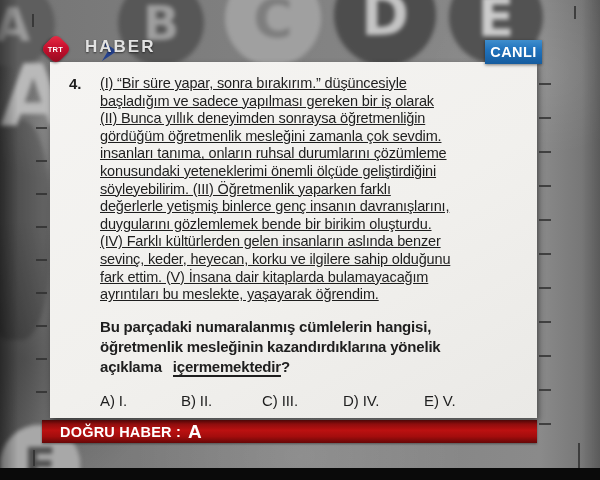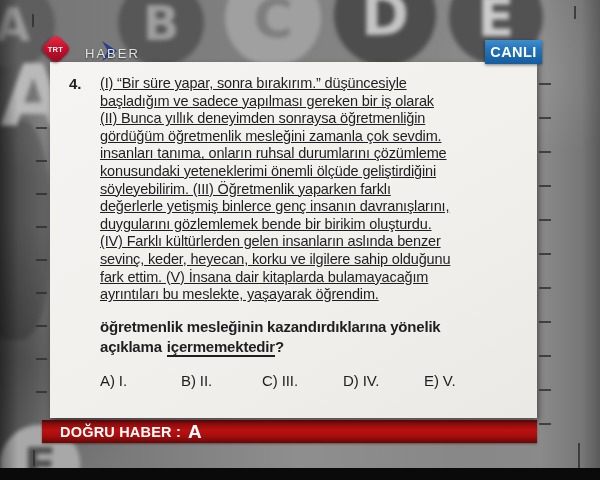--- a/index.html
+++ b/index.html
@@ -32,21 +32,21 @@
     background:linear-gradient(150deg,#f5f4f2 0%,#f1f0ed 55%,#eae9e6 100%);
     box-shadow:2px 3px 6px rgba(0,0,0,.45);
     color:#1e1e1e;
   }
   .q-row{display:flex;padding:13px 8px 0 19px;}
   .q-num{width:31px;font-weight:bold;font-size:15px;flex:none;}
   .q-body{font-size:14.5px;}
   .p-line{line-height:17.6px;white-space:nowrap;letter-spacing:-0.15px;text-decoration:underline;}
   .stem{margin-top:13px;font-weight:bold;font-size:15px;}
   .stem-line{line-height:20px;white-space:nowrap;letter-spacing:-0.2px;}
-  .stem-prefix{margin-right:5px;}
+  .stem-prefix{margin-right:11px;}
   .stem-underline{border-bottom:2px solid #1e1e1e;padding-bottom:0px;}
   .options{margin-top:15px;display:flex;font-size:15px;letter-spacing:-0.1px;}
   .options .opt{width:81px;white-space:nowrap;flex:none;}
   
   .answer-bar{
     position:absolute;left:42px;top:420px;width:495px;height:23px;z-index:6;
     background:linear-gradient(180deg,#4c0707 0%,#8e0d0d 18%,#bb1111 45%,#a30d0d 72%,#660707 100%);
     display:flex;align-items:center;padding-left:18px;box-sizing:border-box;
     color:#fff;box-shadow:0 1px 2px rgba(0,0,0,.4);
   }
@@ -54,21 +54,21 @@
   .answer-value{font-weight:bold;font-size:19px;margin-left:7px;line-height:1;}
   
   .logo{position:absolute;left:43px;top:36px;height:30px;z-index:7;}
   .chevron{position:absolute;left:57px;top:5px;}
   .trt-mark{position:absolute;left:2px;top:2px;width:22px;height:22px;
     background:linear-gradient(135deg,#ec3048 0%,#c8102e 45%,#8f0a1e 100%);
     border-radius:6px;transform:rotate(45deg);
     box-shadow:0 1px 3px rgba(0,0,0,.55);
     display:flex;align-items:center;justify-content:center;}
   .trt-mark span{transform:rotate(-45deg);color:#fff;font-size:7.5px;font-weight:bold;letter-spacing:0.2px;}
-  .haber{position:absolute;left:42px;top:10px;font-size:13px;font-weight:normal;color:#e2e2e2;
+  .haber{position:absolute;left:42px;top:1px;font-size:17px;font-weight:bold;color:#e2e2e2;
          letter-spacing:2px;text-shadow:0 1px 2px rgba(0,0,0,.6);}
   .canli{
     position:absolute;left:485px;top:40px;width:57px;height:24px;z-index:7;
     background:linear-gradient(180deg,#3f8ecd 0%,#2173bd 40%,#155c9e 100%);
     display:flex;align-items:center;justify-content:center;
     color:#fff;font-weight:bold;font-size:14.5px;letter-spacing:0.4px;
     box-shadow:0 1px 3px rgba(0,0,0,.5);
   }
   
   .letterbox{position:absolute;left:0;bottom:0;width:600px;height:12px;background:#0a0a0a;z-index:8;}
@@ -118,20 +118,21 @@
             <div class="p-line p-line8">değerlerle yetişmiş binlerce genç insanın davranışlarını,</div>
             <div class="p-line p-line9">duygularını gözlemlemek bende bir birikim oluşturdu.</div>
             <div class="p-line p-line10">(IV) Farklı kültürlerden gelen insanların aslında benzer</div>
             <div class="p-line p-line11">sevinç, keder, heyecan, korku ve ilgilere sahip olduğunu</div>
             <div class="p-line p-line12">fark ettim. (V) İnsana dair kitaplarda bulamayacağım</div>
             <div class="p-line p-line13">ayrıntıları bu meslekte, yaşayarak öğrendim.</div>
           </div>
         <div class="stem">
           <div>
 
+          <div class="stem-line stem-line1">Bu parçadaki numaralanmış cümlelerin hangisi,</div>
               <div class="stem-line stem-line2">öğretmenlik mesleğinin kazandırdıklarına yönelik</div>
             </div>
           <div class="stem-line">
             <span class="stem-prefix">açıklama</span><span class="stem-underline">içermemektedir</span><span>?</span>
           </div>
         </div>
         <div class="options">
 
         <span class="opt opt1">A) I.</span>
             <span class="opt opt2">B) II.</span>

